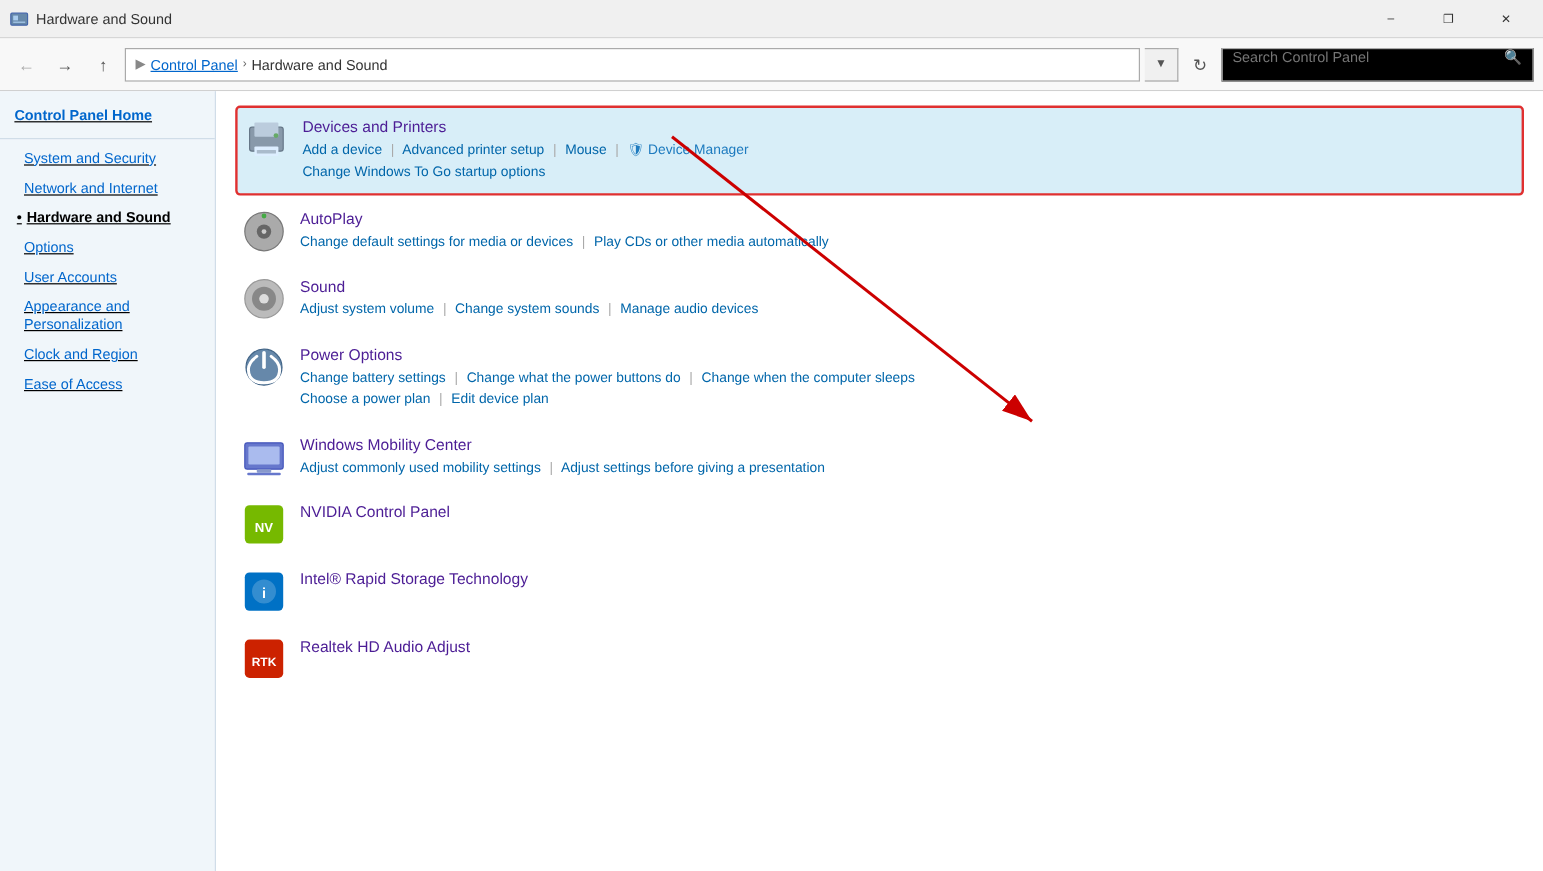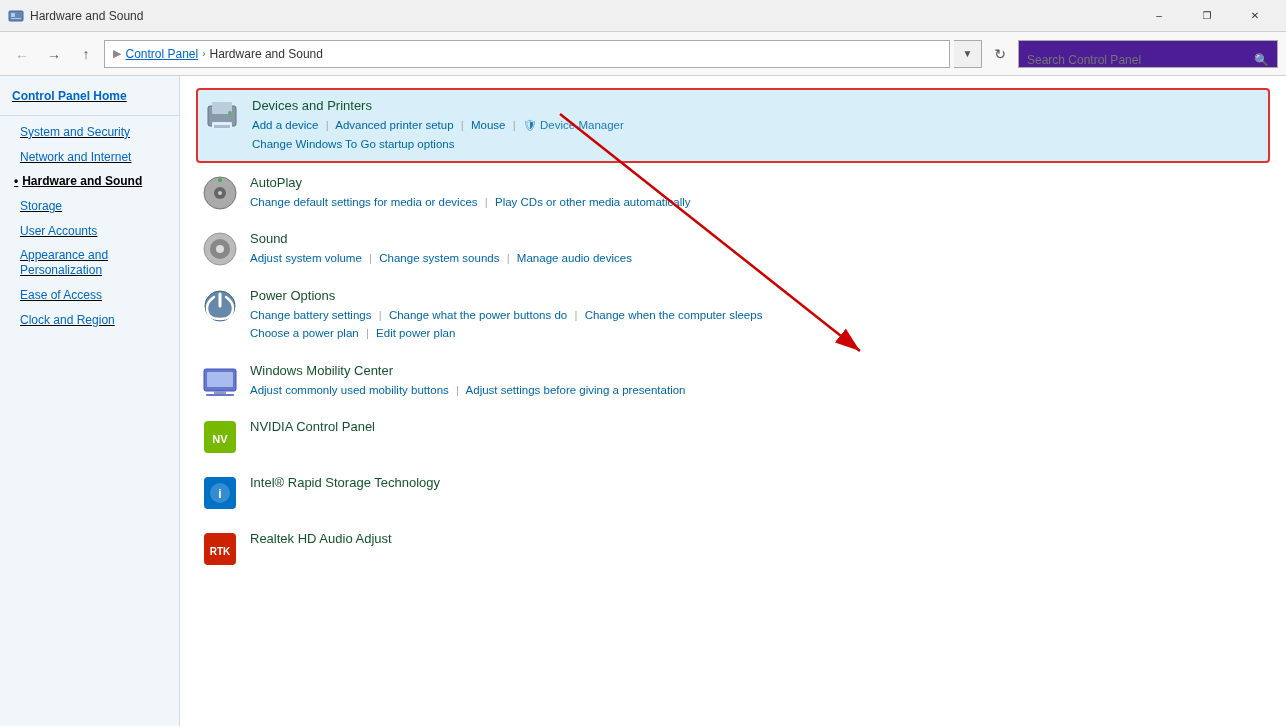--- a/index.html
+++ b/index.html
@@ -119,23 +119,23 @@
       display: flex;
       align-items: center;
       justify-content: center;
       font-size: 14px;
       color: #555;
     }
     .search-box {
       width: 260px;
       height: 28px;
       border: 1px solid #aaa;
-      background: #4c1d95;
-      display: flex;
-      align-items: flex-end;
+      background: #000000;
+      display: flex;
+      align-items: flex-start;
       padding: 0 8px;
       gap: 4px;
     }
     .search-input {
       flex: 1;
       border: none;
       outline: none;
       font-size: 12px;
       color: #999;
       background: transparent;
@@ -211,21 +211,21 @@
       flex-shrink: 0;
       display: flex;
       align-items: center;
       justify-content: center;
     }
     .item-content {
       flex: 1;
     }
     .item-title {
       font-size: 13px;
-      color: #14532d;
+      color: #4c1d95;
       font-weight: 400;
       margin-bottom: 3px;
       cursor: pointer;
     }
     .item-links {
       font-size: 11.5px;
       color: #555;
       line-height: 1.6;
     }
     .item-link {
@@ -295,25 +295,25 @@
 </div>
 
 <div class="main-layout">
 
   <div class="sidebar">
     <div class="sidebar-item" style="padding-left:12px; font-weight:600; color:#0066cc; margin-bottom:6px;">Control Panel Home</div>
     <div class="sidebar-divider"></div>
     <div class="sidebar-item">System and Security</div>
     <div class="sidebar-item">Network and Internet</div>
     <div class="sidebar-item active">Hardware and Sound</div>
-    <div class="sidebar-item">Storage</div>
+    <div class="sidebar-item">Options</div>
     <div class="sidebar-item">User Accounts</div>
     <div class="sidebar-item" style="line-height:1.3;">Appearance and<br>Personalization</div>
+    <div class="sidebar-item">Clock and Region</div>
     <div class="sidebar-item">Ease of Access</div>
-    <div class="sidebar-item">Clock and Region</div>
   </div>
 
   <div class="content-area content-wrapper">
 
     <svg class="arrow-canvas" width="900" height="400">
 
       <defs>
         <marker id="arrowhead" markerWidth="10" markerHeight="7" refX="10" refY="3.5" orient="auto">
           <polygon points="0 0, 10 3.5, 0 7" fill="#cc0000"></polygon>
         </marker>
@@ -402,38 +402,38 @@
         <div class="item-links">
           <a class="item-link">Change battery settings</a>
           <span class="link-sep">|</span>
           <a class="item-link">Change what the power buttons do</a>
           <span class="link-sep">|</span>
           <a class="item-link">Change when the computer sleeps</a>
         </div>
         <div class="item-links">
           <a class="item-link">Choose a power plan</a>
           <span class="link-sep">|</span>
-          <a class="item-link">Edit power plan</a>
+          <a class="item-link">Edit device plan</a>
         </div>
       </div>
     </div>
 
     <div class="section-item">
       <div class="item-icon">
         <svg width="36" height="36" viewBox="0 0 36 36">
           <rect x="2" y="6" width="32" height="22" rx="2" fill="#6677cc" stroke="#4455bb" stroke-width="1"></rect>
           <rect x="5" y="9" width="26" height="15" rx="1" fill="#aabbee"></rect>
           <rect x="12" y="28" width="12" height="3" rx="1" fill="#8899cc"></rect>
           <rect x="4" y="31" width="28" height="2" rx="1" fill="#6677cc"></rect>
         </svg>
       </div>
       <div class="item-content">
         <div class="item-title">Windows Mobility Center</div>
         <div class="item-links">
-          <a class="item-link">Adjust commonly used mobility buttons</a>
+          <a class="item-link">Adjust commonly used mobility settings</a>
           <span class="link-sep">|</span>
           <a class="item-link">Adjust settings before giving a presentation</a>
         </div>
       </div>
     </div>
 
     <div class="section-item">
       <div class="item-icon">
         <svg width="36" height="36" viewBox="0 0 36 36">
           <rect x="2" y="2" width="32" height="32" rx="4" fill="#76b900"></rect>

